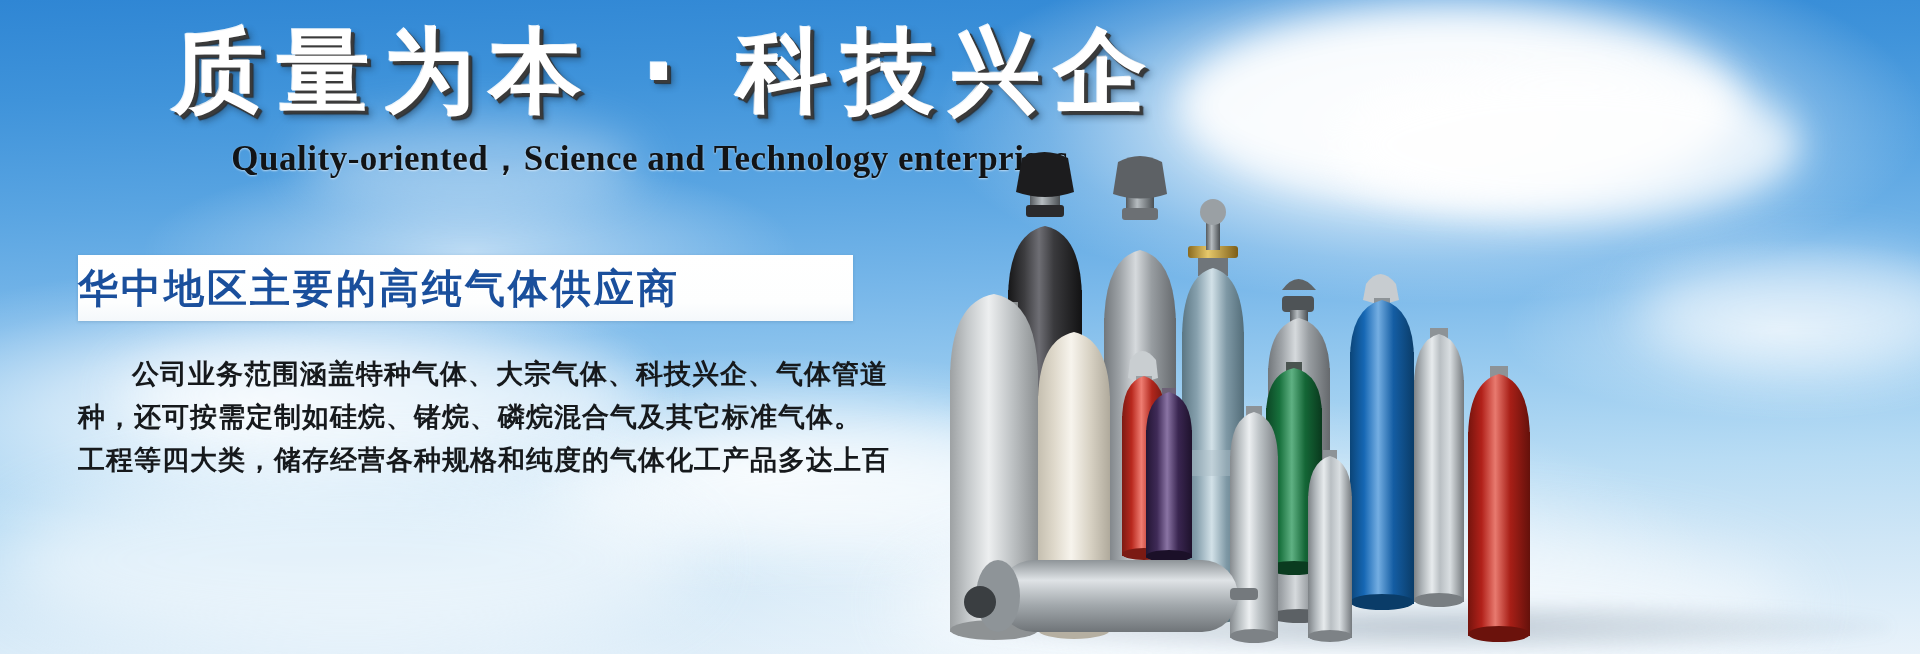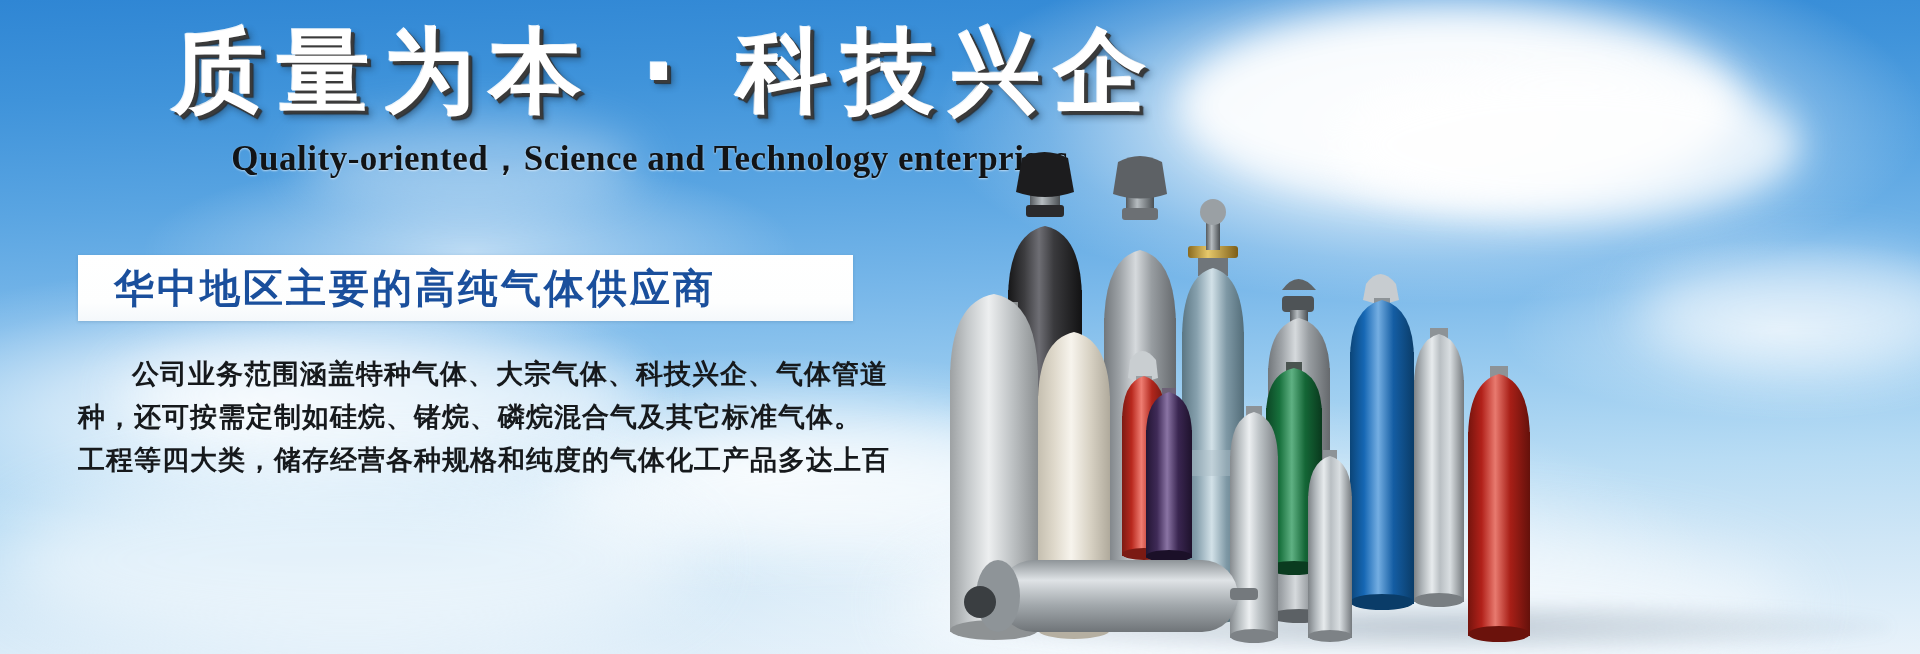--- a/index.html
+++ b/index.html
@@ -50,21 +50,20 @@
   }
 
   
   .tagline-box{
     position:absolute;left:78px;top:255px;width:775px;height:66px;
     background:linear-gradient(180deg,#ffffff 0%,#fdfefe 72%,#f4f8fb 100%);
     box-shadow:0 1px 3px rgba(30,60,90,.18);
     display:flex;align-items:center;
   }
   .tagline{
-    margin-left:36px;
     font-family:"DejaVu Sans","Liberation Sans",sans-serif;
     font-weight:700;font-size:40px;letter-spacing:3px;color:#1a4f9c;
     white-space:nowrap;
   }
 
   
   .body-copy{
     position:absolute;left:78px;top:352px;width:790px;
     font-family:"DejaVu Serif","Liberation Serif",serif;
     font-weight:700;color:#16191c;font-size:27px;line-height:43px;

